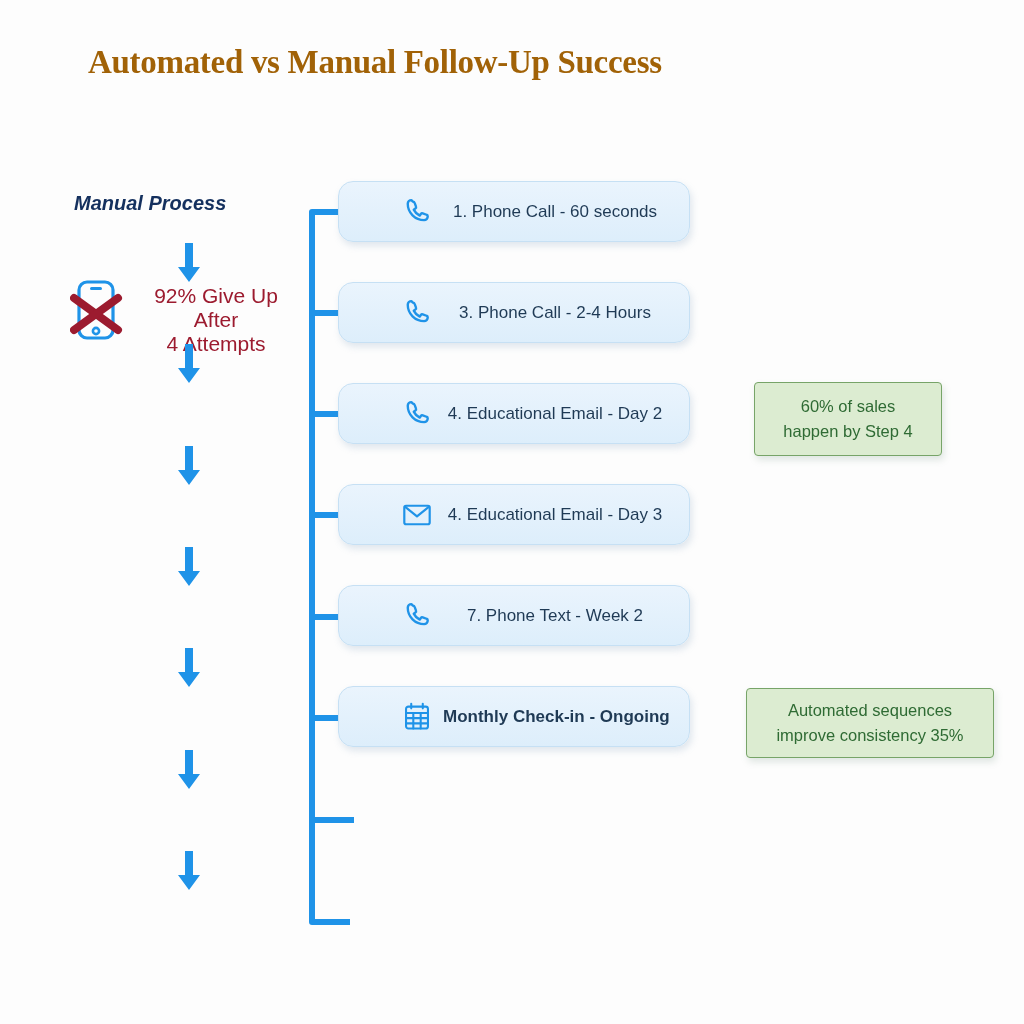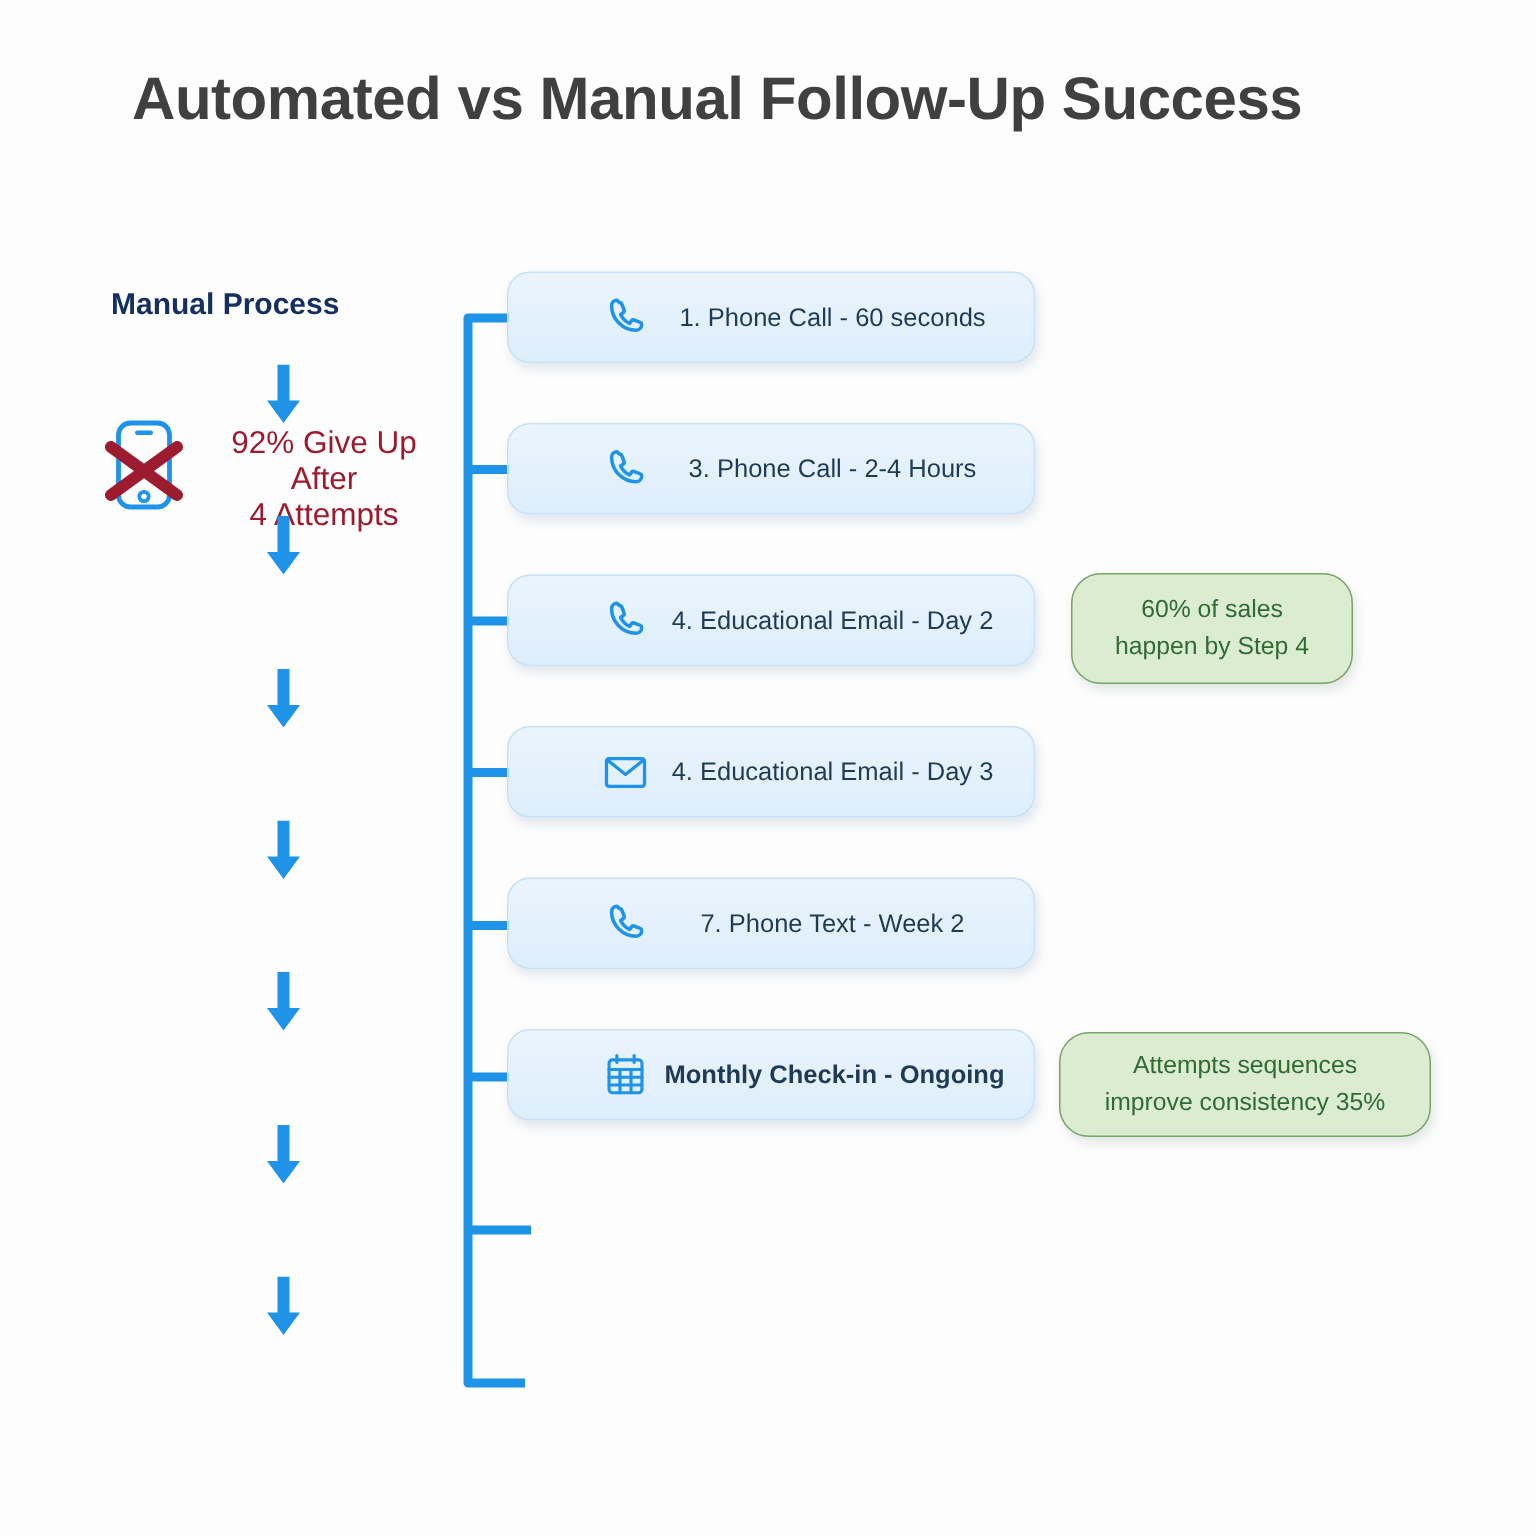--- a/index.html
+++ b/index.html
@@ -18,36 +18,38 @@
     width: 1024px;
     height: 1024px;
     background: #fdfdfd;
   }
 
   
   .title {
     position: absolute;
     left: 88px;
     top: 44px;
-    font-size: 40px;
+    font-size: 33px;
     font-weight: bold;
-    color: #404040;
+    color: #a16207;
     letter-spacing: -0.3px;
     white-space: nowrap;
+    font-family: Liberation Serif, serif;
   }
 
   
   .manual-label {
     position: absolute;
     left: 74px;
     top: 192px;
     font-size: 20px;
     font-weight: bold;
     color: #14305e;
     white-space: nowrap;
+    font-style: italic;
   }
   .giveup-block {
     position: absolute;
     left: 70px;
     top: 278px;
     width: 230px;
     height: 70px;
   }
   .phone-x-icon {
     position: absolute;
@@ -120,33 +122,34 @@
   .arrow {
     position: absolute;
     left: 174px;
     width: 30px;
     height: 40px;
   }
 
   
   .callout {
     position: absolute;
-    border-radius: 20px;
+    border-radius: 4px;
     background: #dcecd1;
     border: 1.5px solid #77a468;
     box-shadow: 2px 4px 7px rgba(120, 150, 130, 0.22);
     color: #2f6b34;
     font-size: 16.5px;
     line-height: 25px;
     text-align: center;
     display: flex;
     align-items: center;
     justify-content: center;
     box-sizing: border-box;
     padding: 4px 12px;
+    margin-left: 40px;
   }
   .callout-1 {
     left: 714px;
     top: 382px;
     width: 188px;
     height: 74px;
   }
   .callout-2 {
     left: 706px;
     top: 688px;
@@ -278,18 +281,18 @@
 
   <div class="callout callout-1">
     <div>
       <span>60% of sales</span><br>
       <span>happen by Step 4</span>
     </div>
   </div>
 
   <div class="callout callout-2">
     <div>
-      <span>Attempts sequences</span><br>
+      <span>Automated sequences</span><br>
       <span>improve consistency 35%</span>
     </div>
   </div>
 
 </div>
 
 </body></html>

